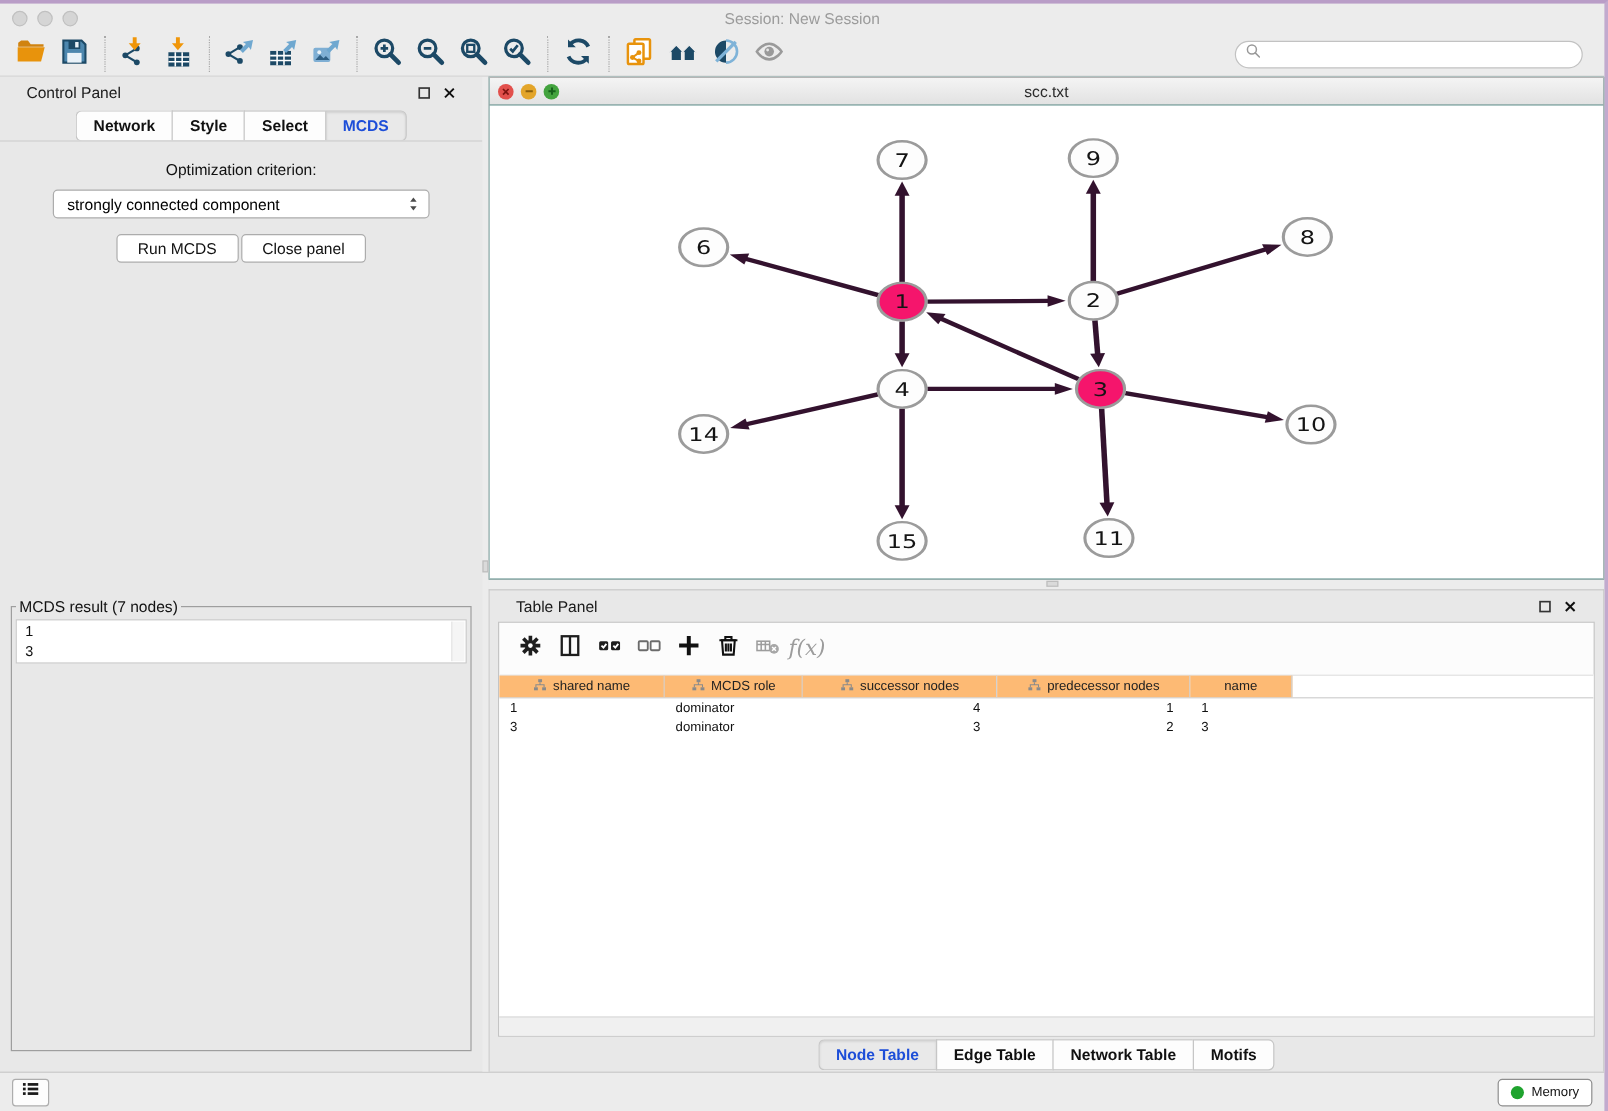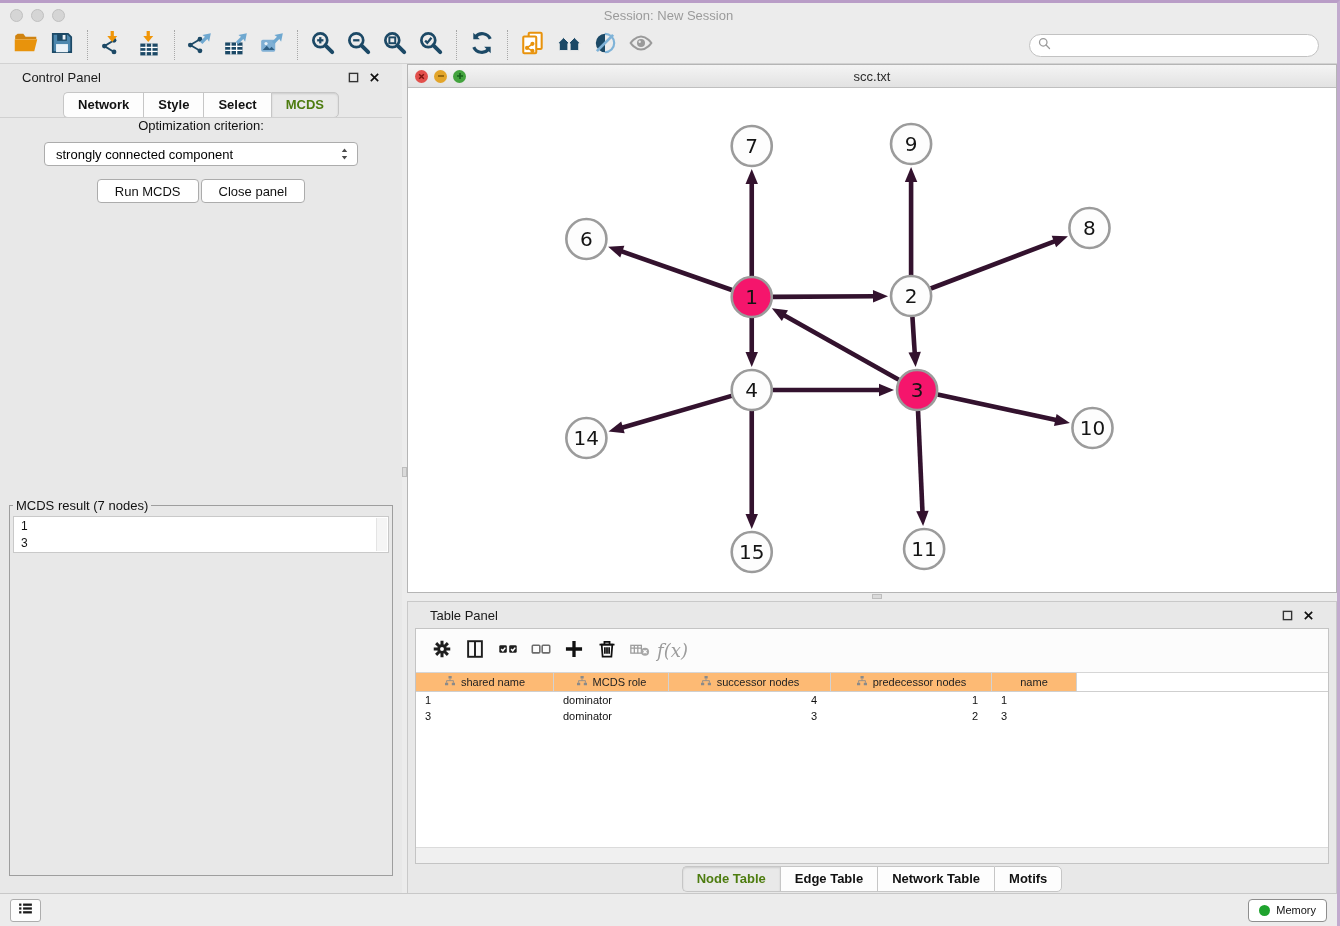--- a/index.html
+++ b/index.html
@@ -28,37 +28,37 @@
   
   .panel-header{height:26px;display:flex;align-items:center;padding:0 22px;font-size:13px;color:#1A1A1A;flex:0 0 auto;}
   .win-btns{margin-left:auto;display:flex;gap:9px;align-items:center;}
   .win-btn{width:12px;height:12px;display:flex;align-items:center;justify-content:center;cursor:pointer;}
   
   .tab-row{display:flex;justify-content:center;padding:2px 0 0;flex:0 0 auto;}
   .ctab{font-size:13px;font-weight:600;padding:4px 14px 5px;background:#FDFDFD;border:1px solid #C6C6C6;
         border-right:none;color:#111;cursor:pointer;}
   .ctab:first-child{border-radius:5px 0 0 5px;}
   .ctab:last-child{border-right:1px solid #C6C6C6;border-radius:0 5px 5px 0;}
-  .ctab.active{background:#E9E9E9;color:#4d7c0f;box-shadow:inset 0 1px 2px rgba(0,0,0,.12);}
-  .mcds{flex:1;background:#E8E8E8;border-top:1px solid #D0D0D0;margin-top:-1px;display:flex;flex-direction:column;min-height:0;}
+  .ctab.active{background:#E9E9E9;color:#1d4ed8;box-shadow:inset 0 1px 2px rgba(0,0,0,.12);}
+  .mcds{flex:1;background:#E8E8E8;border-top:1px solid #D0D0D0;margin-top:-1px;display:flex;flex-direction:column;min-height:0;padding-top:16px;}
   .opt-label{text-align:center;font-size:13px;color:#111;}
   .selectbox{margin:9px 44px 0;height:24px;background:#fff;border:1px solid #ACACAC;border-radius:4px;
              display:flex;align-items:center;padding:0 6px 0 11px;font-size:13px;cursor:pointer;}
   .selectbox .chev{margin-left:auto;display:flex;flex-direction:column;line-height:0;}
   .btn-row{display:flex;justify-content:center;gap:2px;margin-top:13px;}
   .pbutton{height:24px;padding:0 17px;background:#fff;border:1px solid #ACACAC;border-radius:4px;
            font-size:13px;font-family:"Liberation Sans",sans-serif;cursor:pointer;color:#111;}
   .spacer{flex:1;}
   fieldset.result{margin:0 9px 17px;height:378px;border:1px solid #9E9E9E;padding:3px;flex:0 0 auto;}
   fieldset.result legend{font-size:13px;color:#111;padding:0 3px;}
   .result-inner{background:#fff;border:1px solid #C9C9C9;height:100%;position:relative;overflow:hidden;}
   .result-text{font-size:12px;line-height:17px;padding:1px 0 0 7px;white-space:pre;color:#111;}
   .vtrack{position:absolute;top:1px;bottom:1px;right:1px;width:11px;background:#F5F5F5;border-left:1px solid #E4E4E4;}
   
-  .net-window{height:529px;display:flex;flex-direction:column;border:1px solid #B5B5B5;background:#0f766e;flex:0 0 auto;}
+  .net-window{height:419px;display:flex;flex-direction:column;border:1px solid #B5B5B5;background:#0f766e;flex:0 0 auto;}
   .net-titlebar{height:23px;background:linear-gradient(#F4F4F4,#E2E2E2);border-bottom:1px solid #BFBFBF;
                 display:flex;align-items:center;padding:0 7px;position:relative;flex:0 0 auto;}
   .tl{width:13px;height:13px;border-radius:50%;display:flex;align-items:center;justify-content:center;margin-right:6px;cursor:pointer;z-index:2;}
   .tl svg{display:block;}
   .net-title{position:absolute;left:0;right:0;text-align:center;font-size:13px;color:#2B2B2B;}
   .net-canvas{flex:1;position:relative;background:#fff;min-height:0;}
   .net-canvas svg{position:absolute;inset:0;width:100%;height:100%;}
   .hdiv{height:8px;position:relative;}
   .hdiv .grip{position:absolute;left:50%;top:1px;width:10px;height:5px;background:#DADADA;border:1px solid #BDBDBD;}
   

